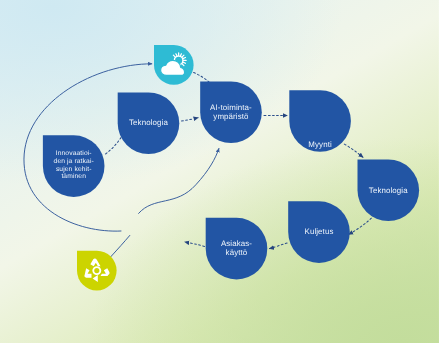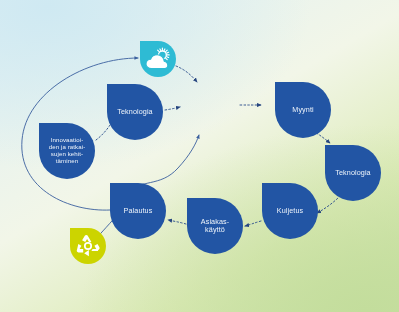--- a/index.html
+++ b/index.html
@@ -54,21 +54,21 @@
     align-items: center;
     justify-content: center;
     border-radius: 0 50% 50% 50%;
   }
   #icon-weather { background: #2ebbd4; }
   #icon-recycle { background: #ccd400; }
 
   #node-innovaatiot { left: 39px;  top: 123px; width: 56px;  height: 56px;  font-size: 6.1px; }
   #node-toimittajat { left: 107px; top: 84px;  width: 56px;  height: 56px;  font-size: 7.2px; }
   #node-ai          { left: 182px; top: 74px;  width: 56px;  height: 56px;  font-size: 7.2px; }
-  #node-myynti      { left: 275px; top: 82px;  width: 56px;  height: 56px;  font-size: 7.2px; }
+  #node-myynti      { left: 263px; top: 82px;  width: 56px;  height: 56px;  font-size: 7.2px; align-items: flex-end; }
   #node-teknologia  { left: 325px; top: 145px; width: 56px;  height: 56px;  font-size: 7.2px; }
   #node-kuljetus    { left: 262px; top: 183px; width: 56px;  height: 56px;  font-size: 7.2px; }
   #node-asiakas     { left: 187px; top: 198px; width: 56px;  height: 56px;  font-size: 7.2px; }
   #node-palautus    { left: 110px; top: 183px; width: 56px;  height: 56px;  font-size: 7.2px; }
 
   #icon-weather { left: 140px; top: 41px;  width: 36px; height: 36px; }
   #icon-recycle { left: 70px;  top: 228px; width: 36px; height: 36px; }
 </style>
 </head>
 <body>
@@ -107,41 +107,42 @@
     <span class="lbl">Innovaatioi-
 den ja ratkai-
 sujen kehit-
 täminen</span>
   </div>
 
   <div class="node" id="node-toimittajat">
     <span class="lbl">Teknologia</span>
   </div>
 
+  <div class="node" id="node-ai">
+    <span class="lbl">AI-toiminta-
+ympäristö</span>
+  </div>
 
   <div class="node" id="node-myynti">
     <span class="lbl">Myynti</span>
   </div>
 
   <div class="node" id="node-teknologia">
     <span class="lbl">Teknologia</span>
   </div>
 
   <div class="node" id="node-kuljetus">
     <span class="lbl">Kuljetus</span>
   </div>
 
   <div class="node" id="node-asiakas">
     <span class="lbl">Asiakas-
 käyttö</span>
   </div>
 
-  <div class="node" id="node-palautus">
-    <span class="lbl">Palautus</span>
-  </div>
 
   <div class="icon-node" id="icon-weather">
     <svg width="26" height="24" viewBox="0 0 26 24">
       <g stroke="#ffffff" stroke-width="1.15" stroke-linecap="round" fill="none">
         <line x1="17.4" y1="1.1" x2="17.4" y2="3.4"></line>
         <line x1="22.2" y1="3.1" x2="20.6" y2="4.7"></line>
         <line x1="24.2" y1="7.9" x2="21.9" y2="7.9"></line>
         <line x1="12.6" y1="3.1" x2="14.2" y2="4.7"></line>
         <line x1="13.6" y1="11.9" x2="15.2" y2="10.3"></line>
         <line x1="22.2" y1="12.7" x2="20.6" y2="11.1"></line>

